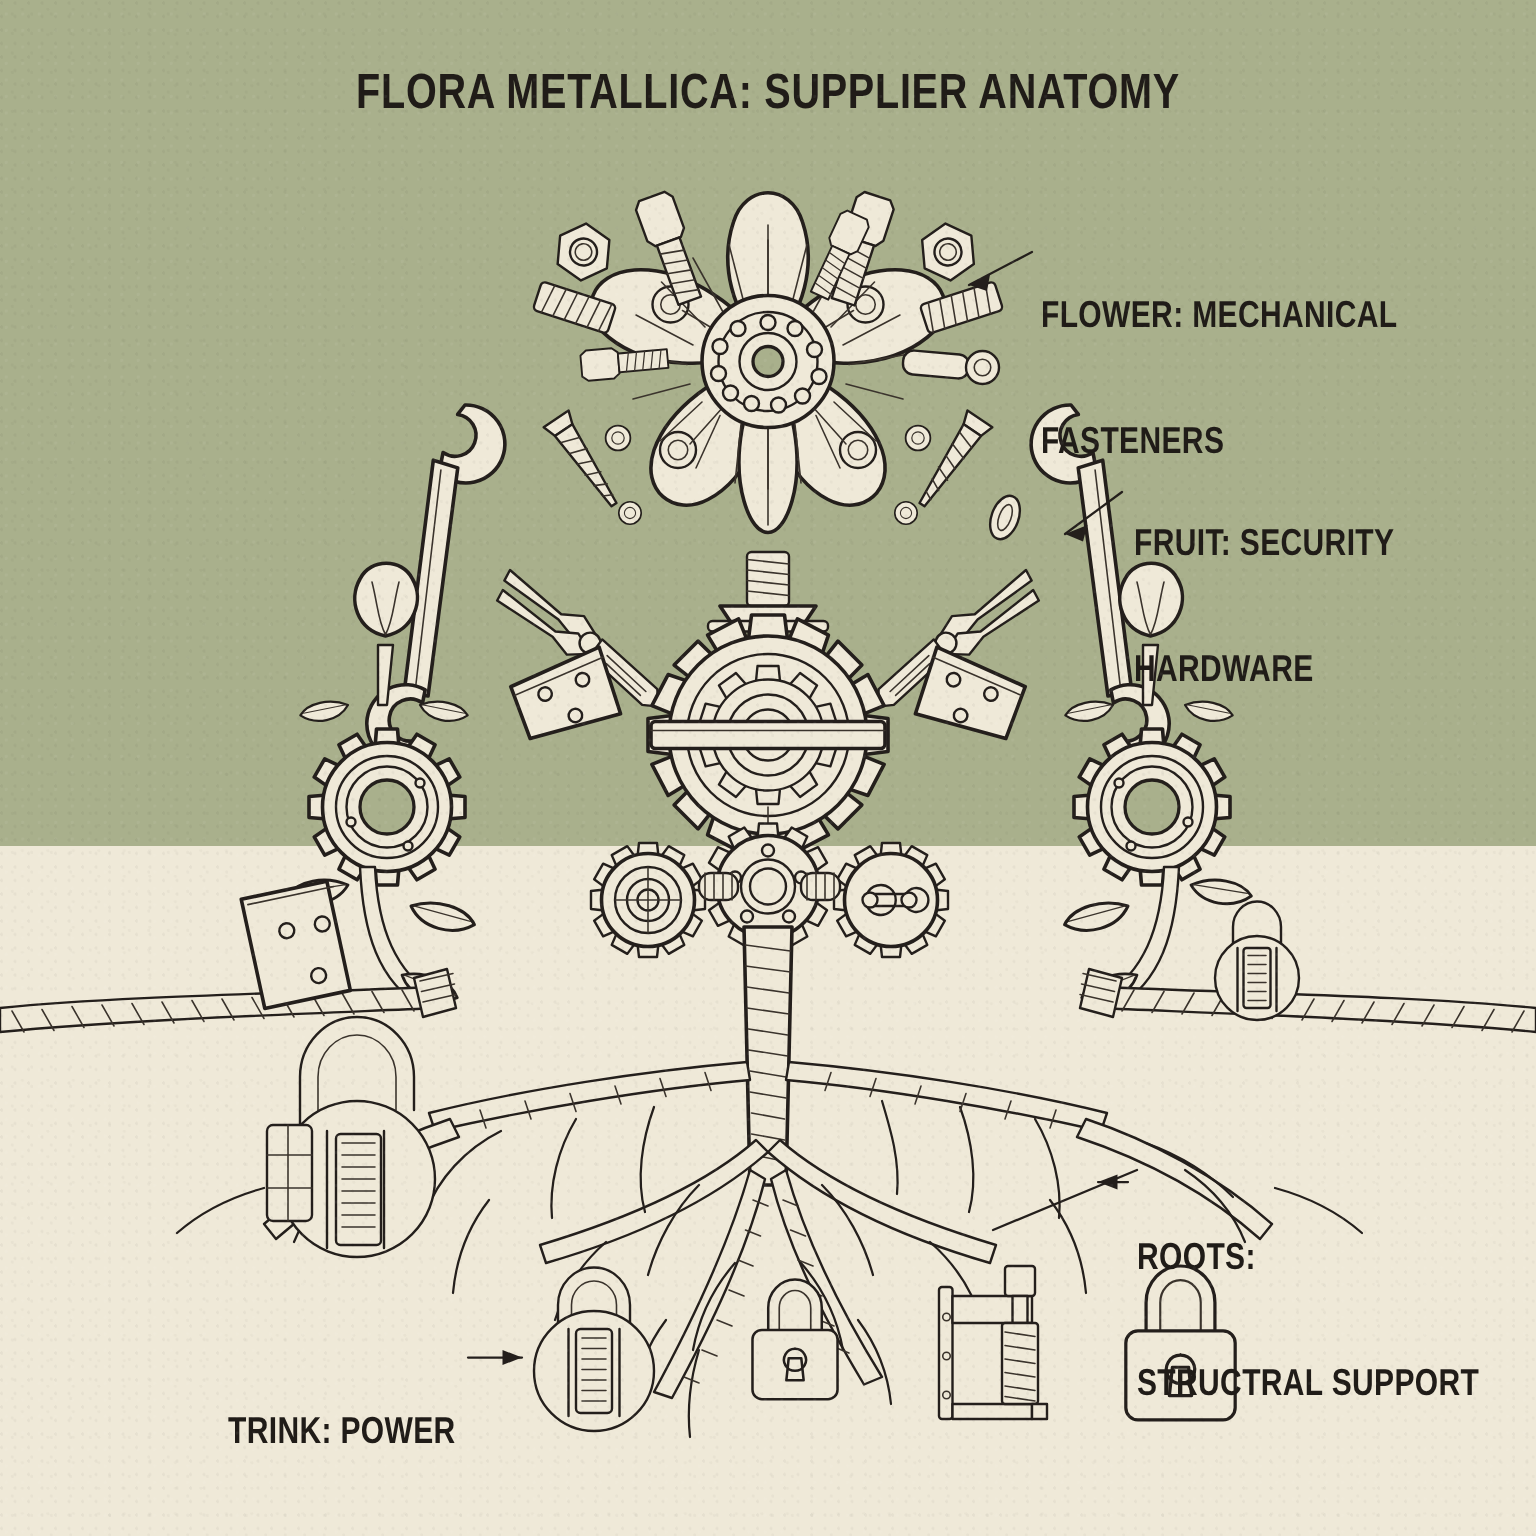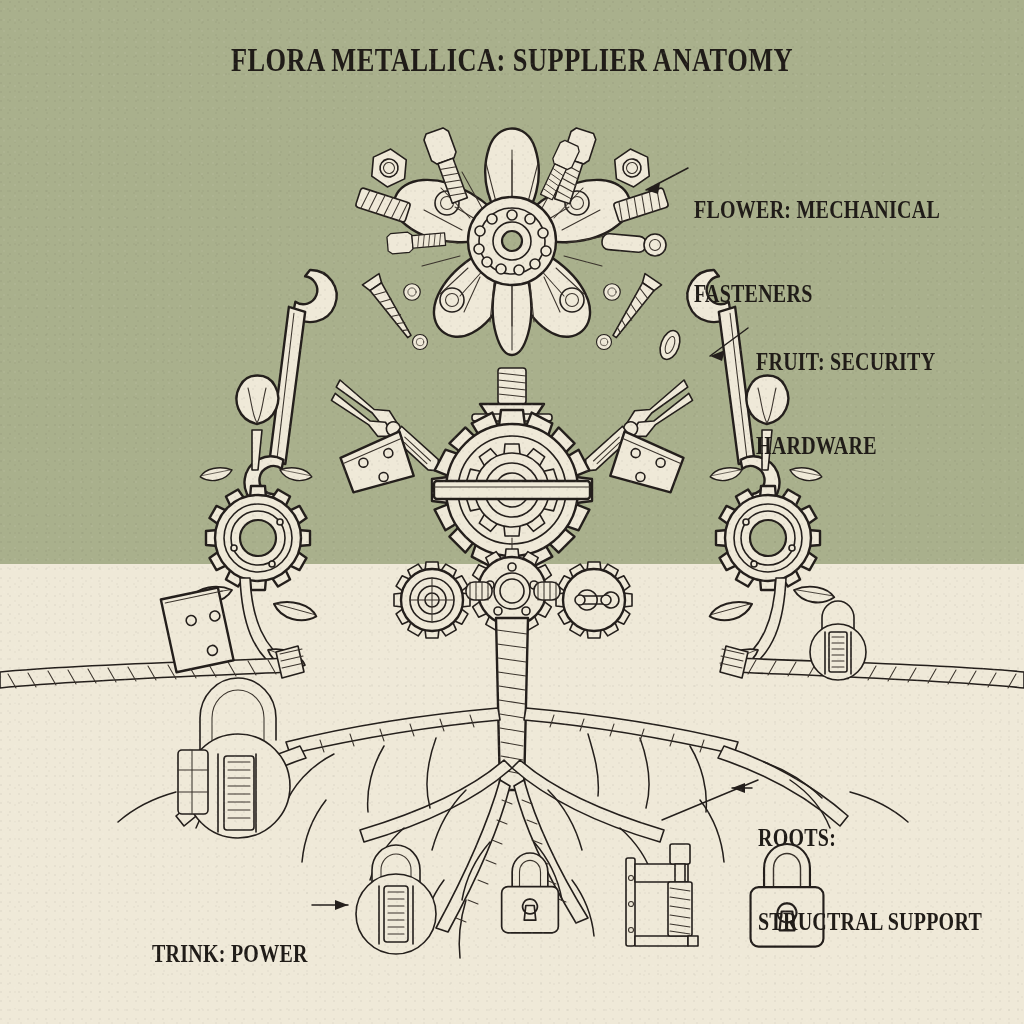--- a/index.html
+++ b/index.html
@@ -3,21 +3,21 @@
 <meta charset="utf-8">
 <style>
   html, body {
     margin: 0; padding: 0;
     background: #efe9d8;
   }
   #poster {
     position: relative;
     width: 1024px; height: 1024px;
     overflow: hidden;
-    font-family: Liberation Serif, serif;
+    font-family: Liberation Sans, sans-serif;
     background: #aab08d;
     user-select: none;
   }
   
   .sky {
     position: absolute; left: 0; top: 0;
     width: 1024px; height: 564px;
     background: #a9b08c;
   }
   .ground {

